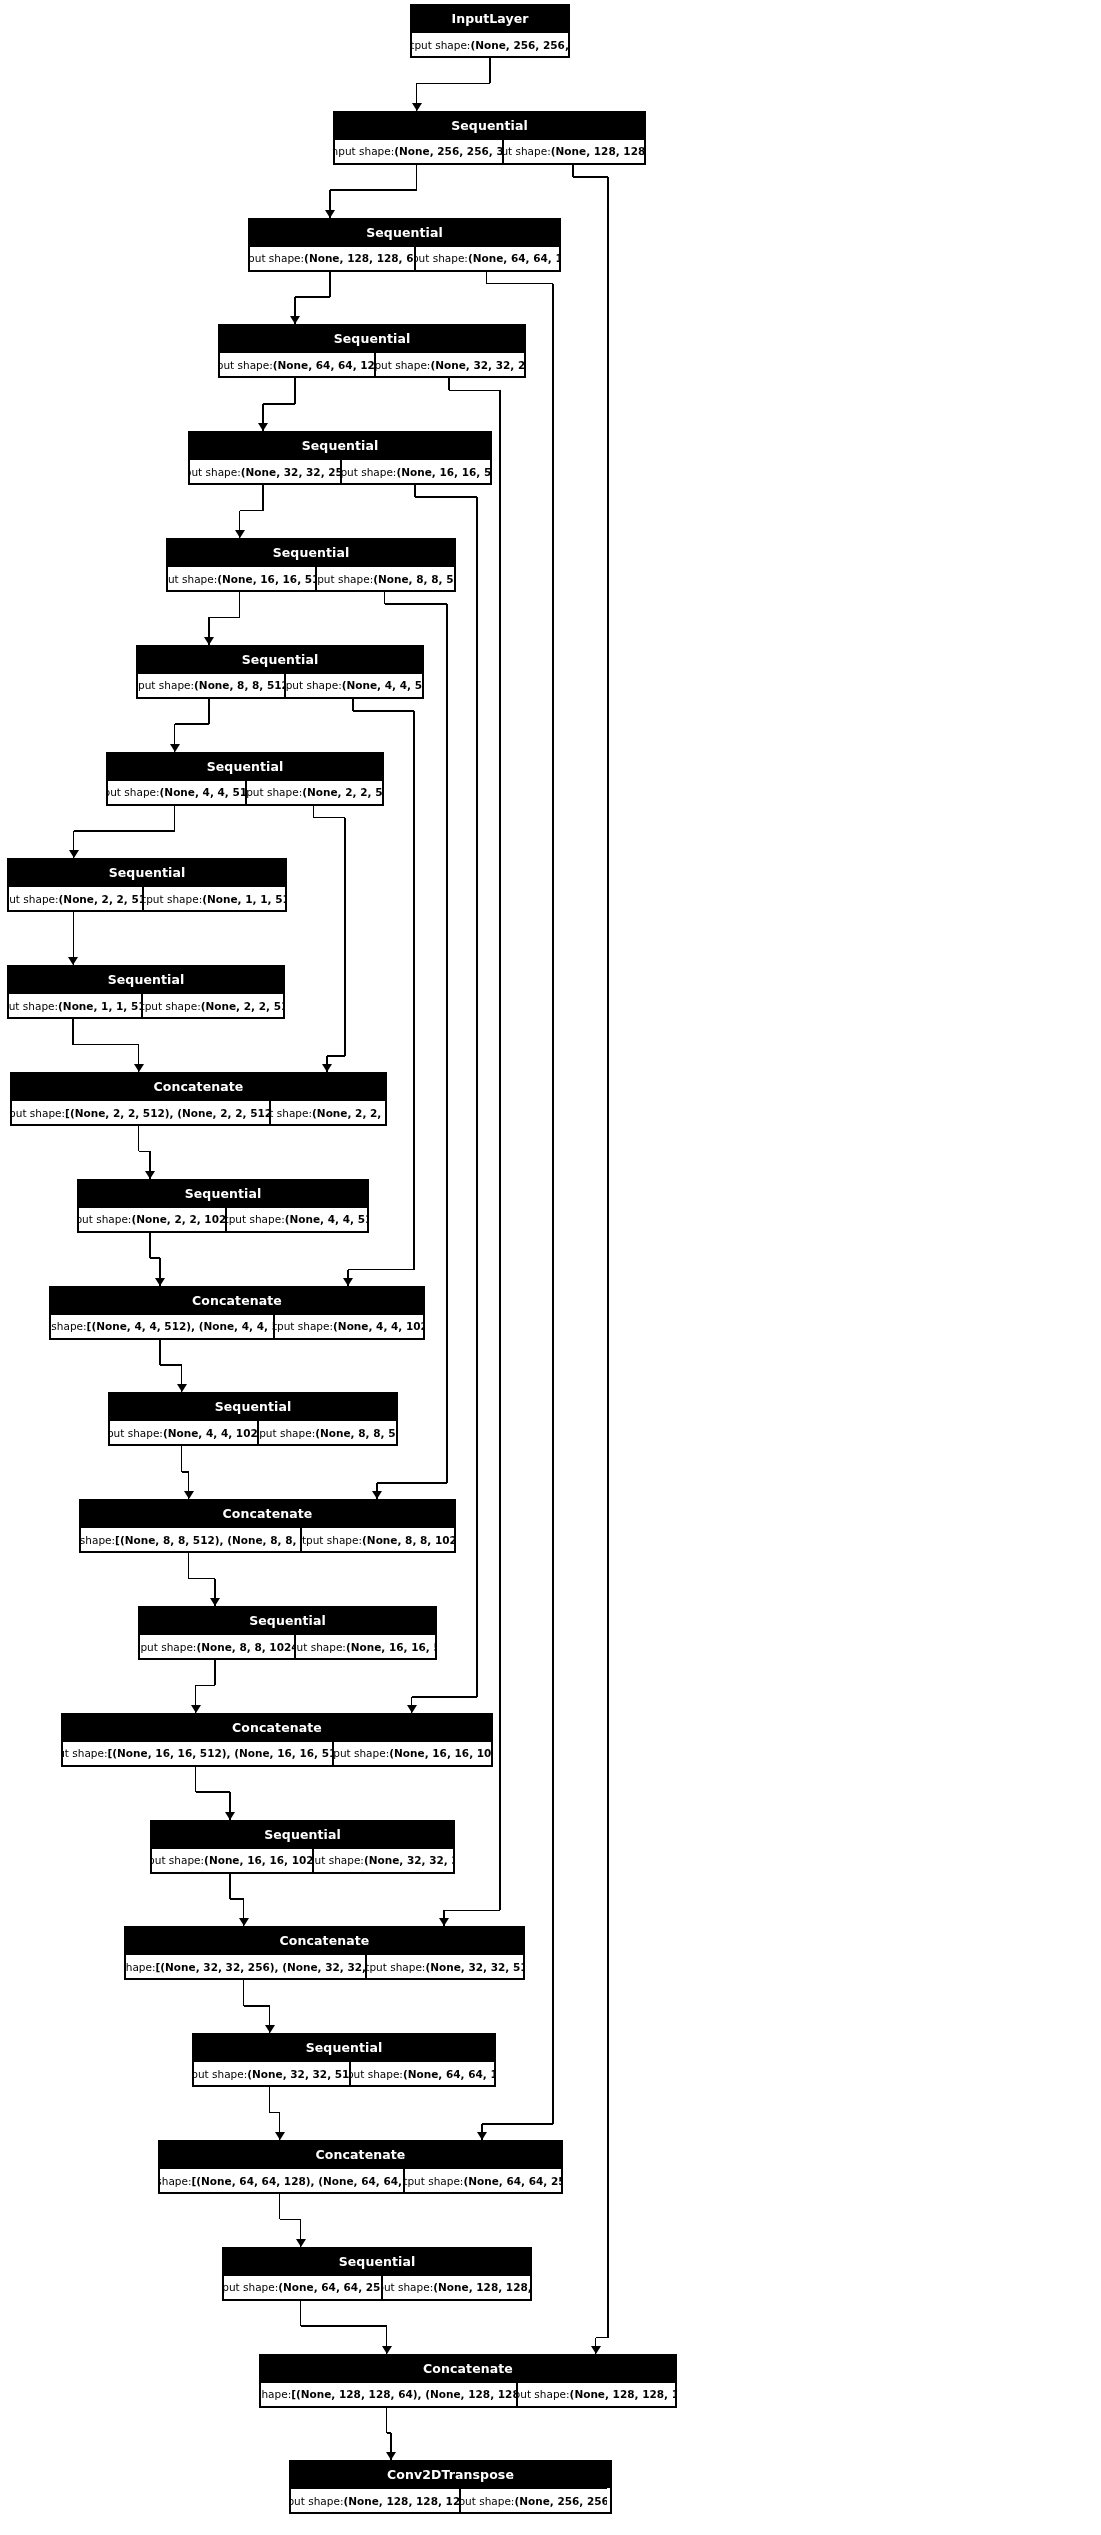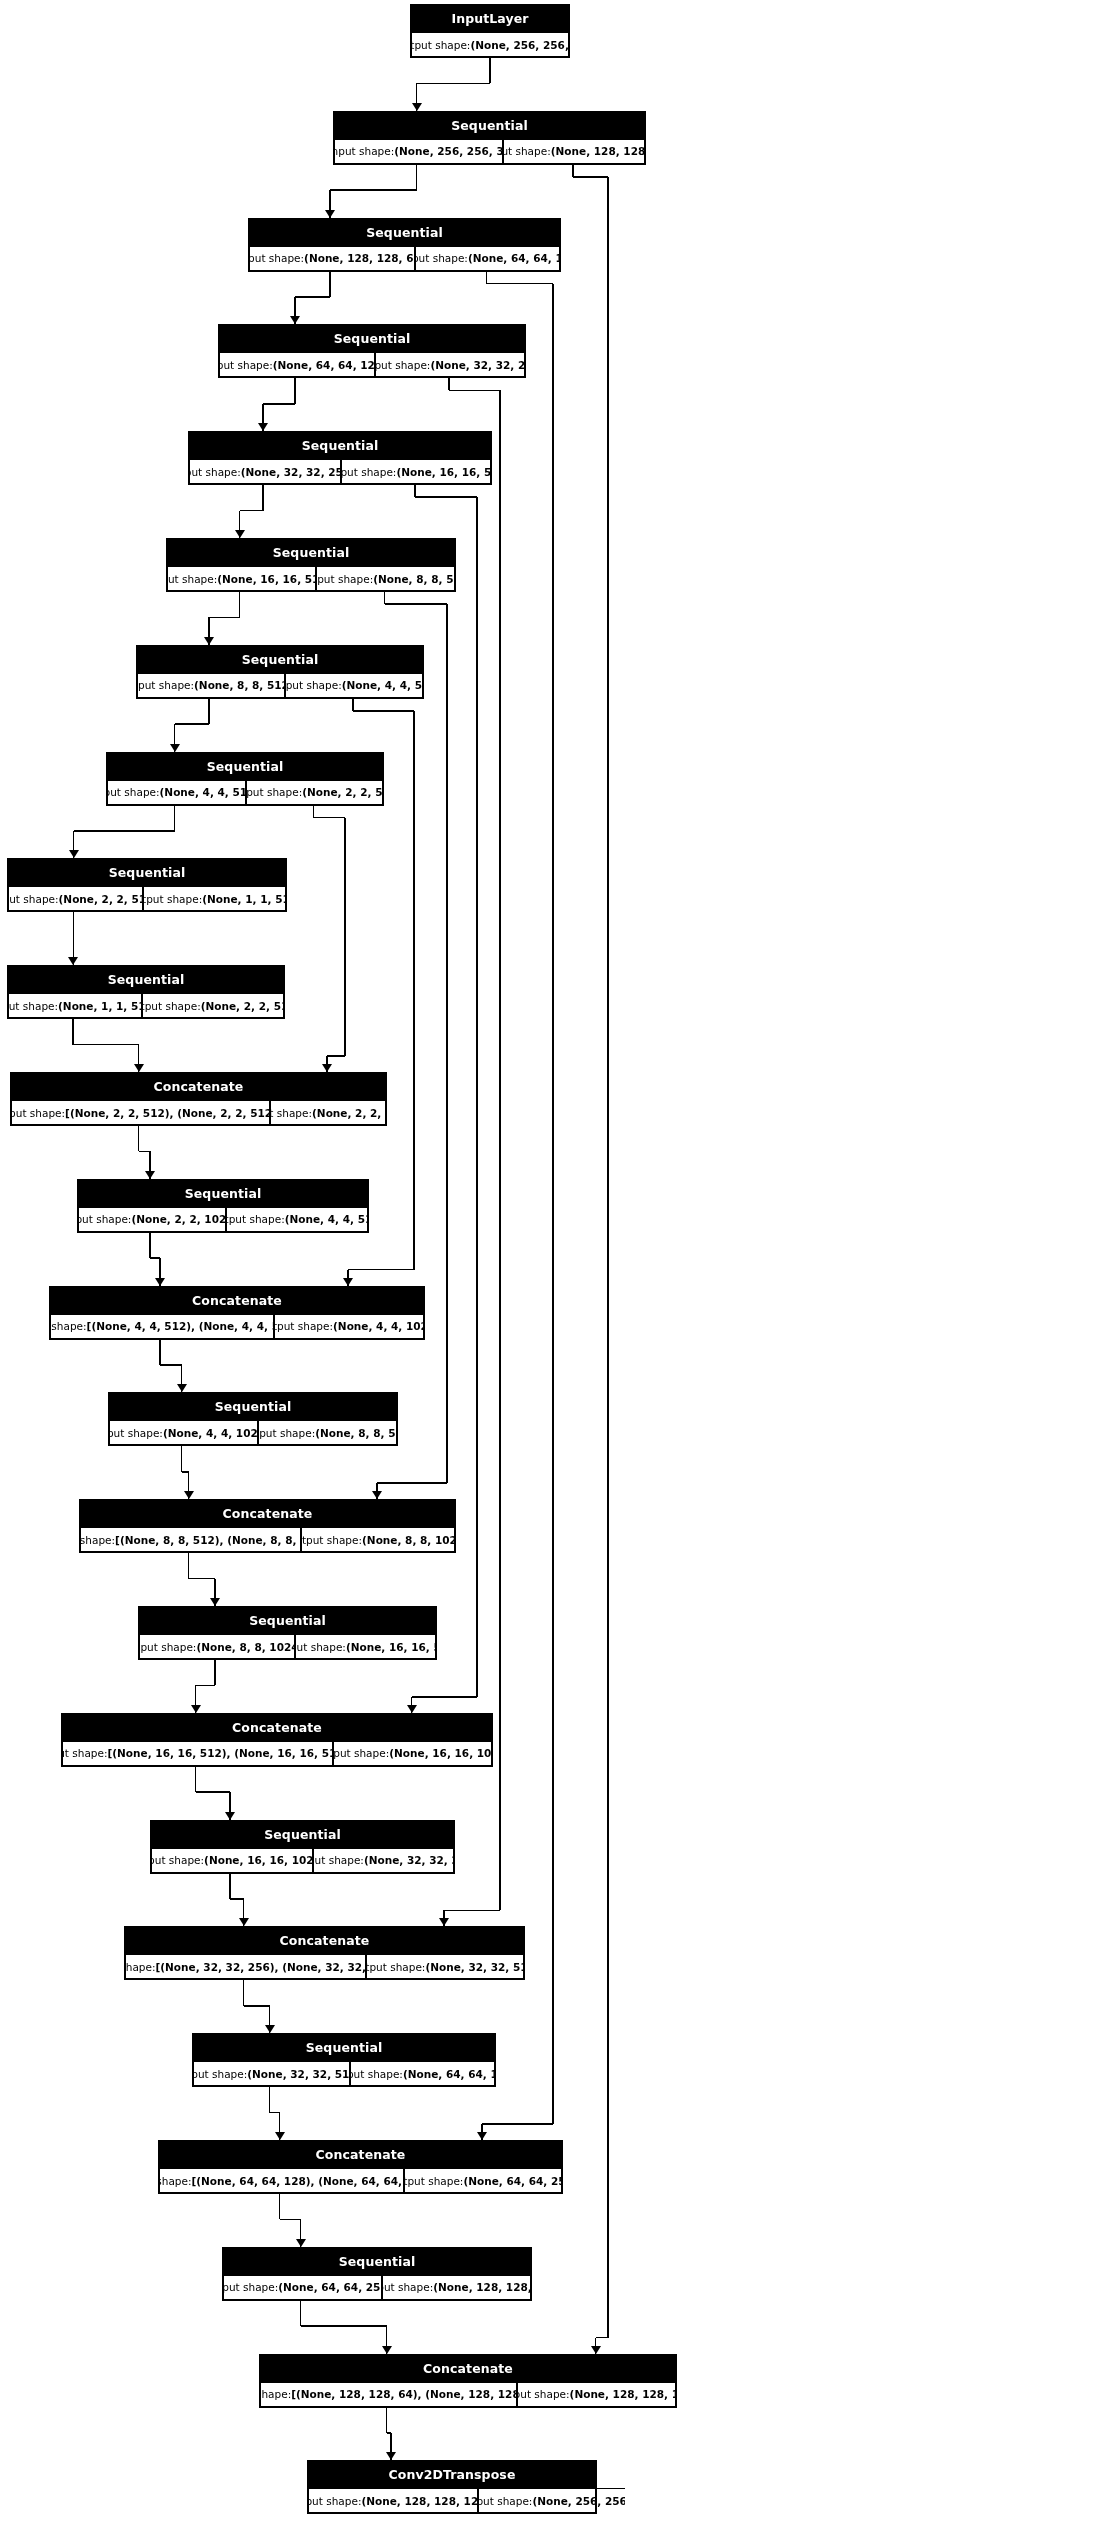--- a/index.html
+++ b/index.html
@@ -498,21 +498,21 @@
           <div class="cell left" style="width: 255px;">
             <span class="lbl">Input shape: </span>
             <span class="val">[(None, 128, 128, 64), (None, 128, 128, 64)]</span>
           </div>
           <div class="cell right" style="width: 159px;">
             <span class="lbl">Output shape: </span>
             <span class="val">(None, 128, 128, 128)</span>
           </div>
         </div>
       </div>
-      <div class="node" style="left: 307px; top: 2460.4px; width: 290px;">
+      <div class="node" style="left: 289px; top: 2460.4px; width: 323px;">
         <div class="title">Conv2DTranspose</div>
         <div class="shapes">
           <div class="cell left" style="width: 168px;">
             <span class="lbl">Input shape: </span>
             <span class="val">(None, 128, 128, 128)</span>
           </div>
           <div class="cell right" style="width: 148px;">
             <span class="lbl">Output shape: </span>
             <span class="val">(None, 256, 256, 3)</span>
           </div>

